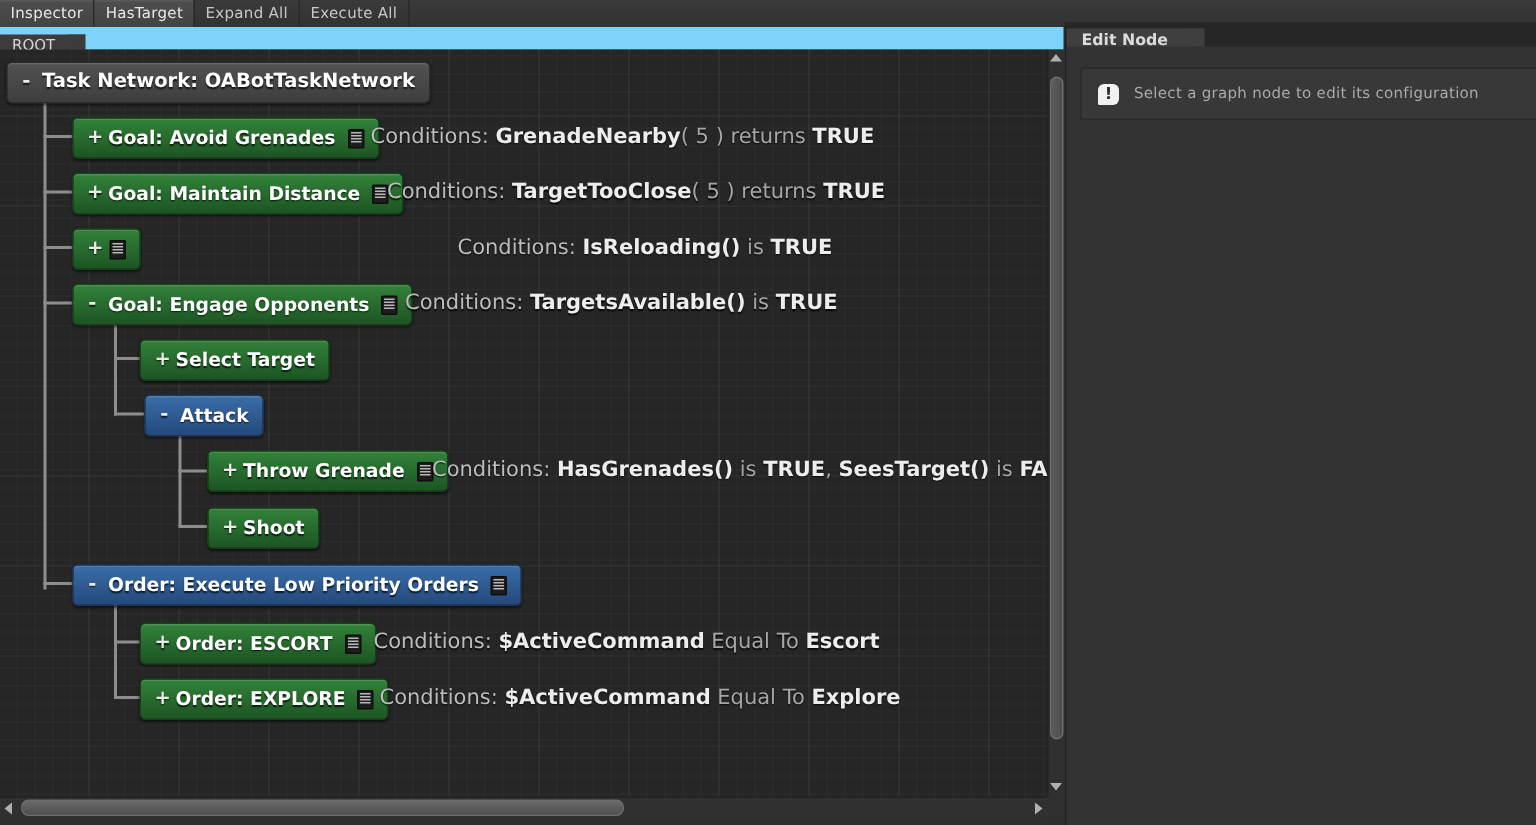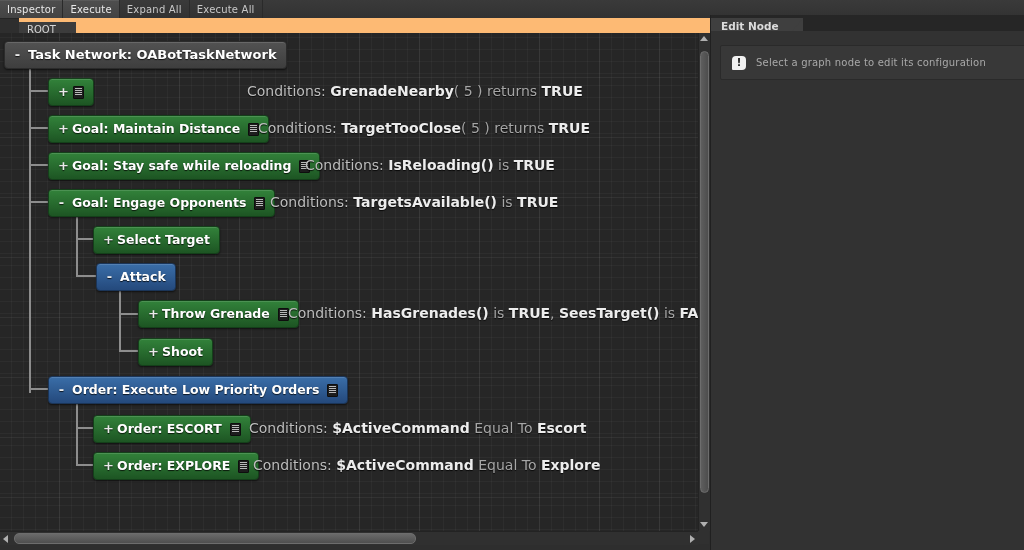--- a/index.html
+++ b/index.html
@@ -26,21 +26,21 @@
     background:linear-gradient(#4e4e4e,#434343);
     color:#e8e8e8;
     box-shadow:inset 0 1px 0 rgba(255,255,255,.07);
     text-align:center;
   }
   .tb-fill{flex:1;}
 
   
   .tabstrip{
     position:absolute;left:0;top:18px;width:709px;height:15px;
-    background:#fdba74;border-bottom:1px solid #15803d;margin-left:19px;
+    background:#7dd3fc;border-bottom:1px solid #15803d;
   }
   .root-tab{
     position:relative;display:inline-block;height:15px;line-height:15px;
     padding:0 20px 0 8px;font-size:10px;color:#d6d6d6;
     background:#3c3c3c;
   }
   .root-tab:after{
     content:"";position:absolute;right:0;top:0;
     border-left:12px solid #3c3c3c;
     border-bottom:15px solid transparent;
@@ -172,21 +172,21 @@
   }
   .info-txt{font-size:10px;color:#a9a9a9;letter-spacing:.2px;}
 </style>
 </head>
 <body>
 
 <div class="app">
 
   <div class="toolbar" id="toolbar">
     <div class="tb-btn active">Inspector</div>
-      <div class="tb-btn active">Execute</div>
+      <div class="tb-btn active">HasTarget</div>
       <div class="tb-btn">Expand All</div>
       <div class="tb-btn">Execute All</div>
       <div class="tb-fill"></div>
   </div>
 
   <div class="tabstrip">
     <div class="root-tab">ROOT</div>
   </div>
 
   <div class="canvas">
@@ -210,32 +210,32 @@
       <div class="vline" style="left:76px;top:369px;height:63px;"></div>
       <div class="hline" style="left:76px;top:394px;width:18px;"></div>
       <div class="hline" style="left:76px;top:431px;width:18px;"></div>
 
     <div class="node root" style="left: 4px; top: 8px;">
           <span class="tog">-</span>
           <span class="nlabel">Task Network: OABotTaskNetwork</span>
         </div>
         <div class="node green" style="left: 48px; top: 45px;">
           <span class="tog">+</span>
+          <span class="nlabel">Goal: Avoid Grenades</span>
           <span class="doc-ico"></span>
         </div>
         <div class="cond" style="left: 247px; top: 45px;"><i>Conditions: </i><b>GrenadeNearby</b><span>( 5 ) returns <b>TRUE</b></span></div>
         <div class="node green" style="left: 48px; top: 82px;">
           <span class="tog">+</span>
           <span class="nlabel">Goal: Maintain Distance</span>
           <span class="doc-ico"></span>
         </div>
         <div class="cond" style="left: 258px; top: 82px;"><i>Conditions: </i><b>TargetTooClose</b><span>( 5 ) returns <b>TRUE</b></span></div>
         <div class="node green" style="left: 48px; top: 119px;">
           <span class="tog">+</span>
-          <span class="nlabel">Goal: Stay safe while reloading</span>
           <span class="doc-ico"></span>
         </div>
         <div class="cond" style="left: 305px; top: 119px;"><i>Conditions: </i><b>IsReloading()</b><span> is <b>TRUE</b></span></div>
         <div class="node green" style="left: 48px; top: 156px;">
           <span class="tog">-</span>
           <span class="nlabel">Goal: Engage Opponents</span>
           <span class="doc-ico"></span>
         </div>
         <div class="cond" style="left: 270px; top: 156px;"><i>Conditions: </i><b>TargetsAvailable()</b><span> is <b>TRUE</b></span></div>
         <div class="node green" style="left: 93px; top: 193px;">

